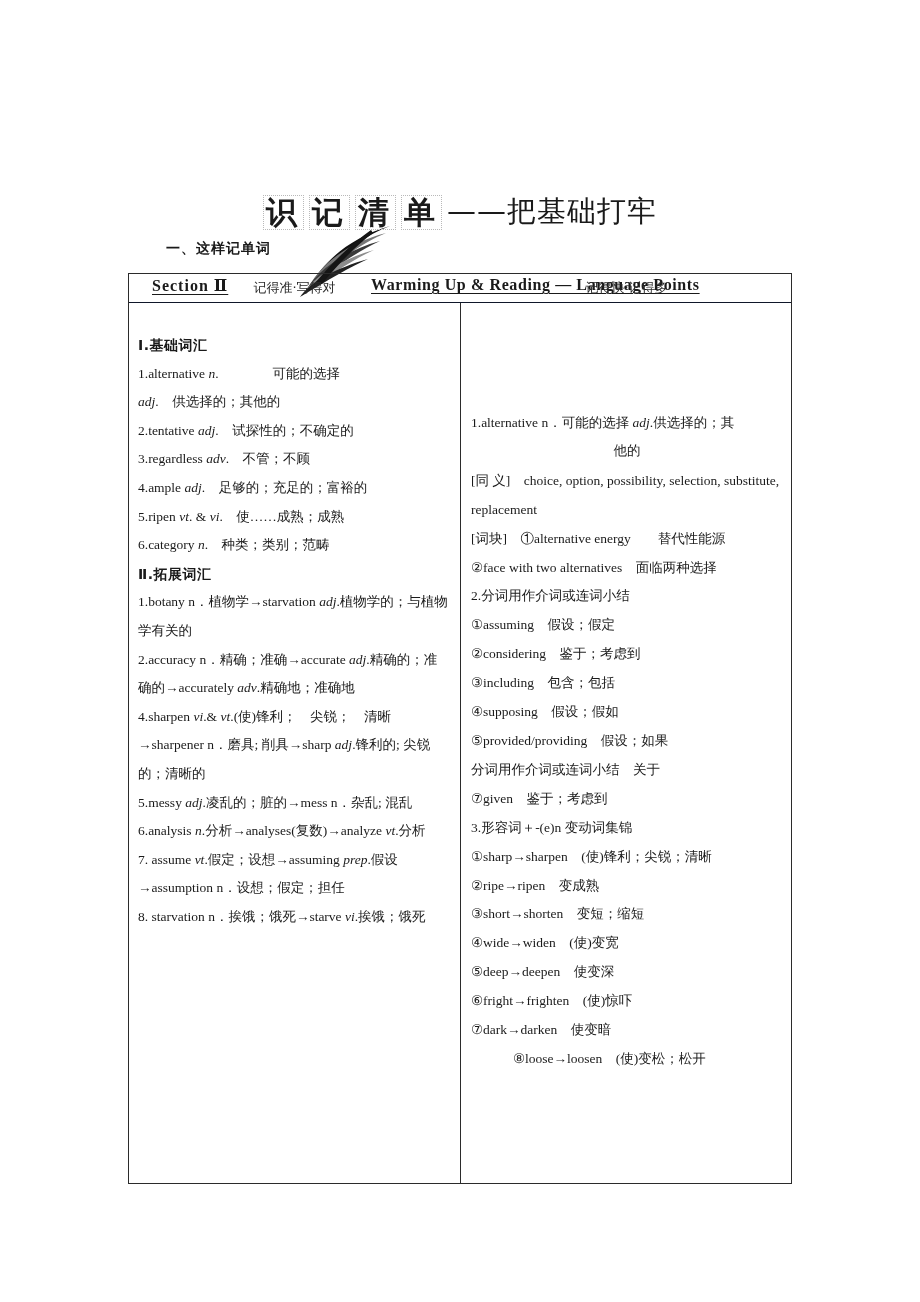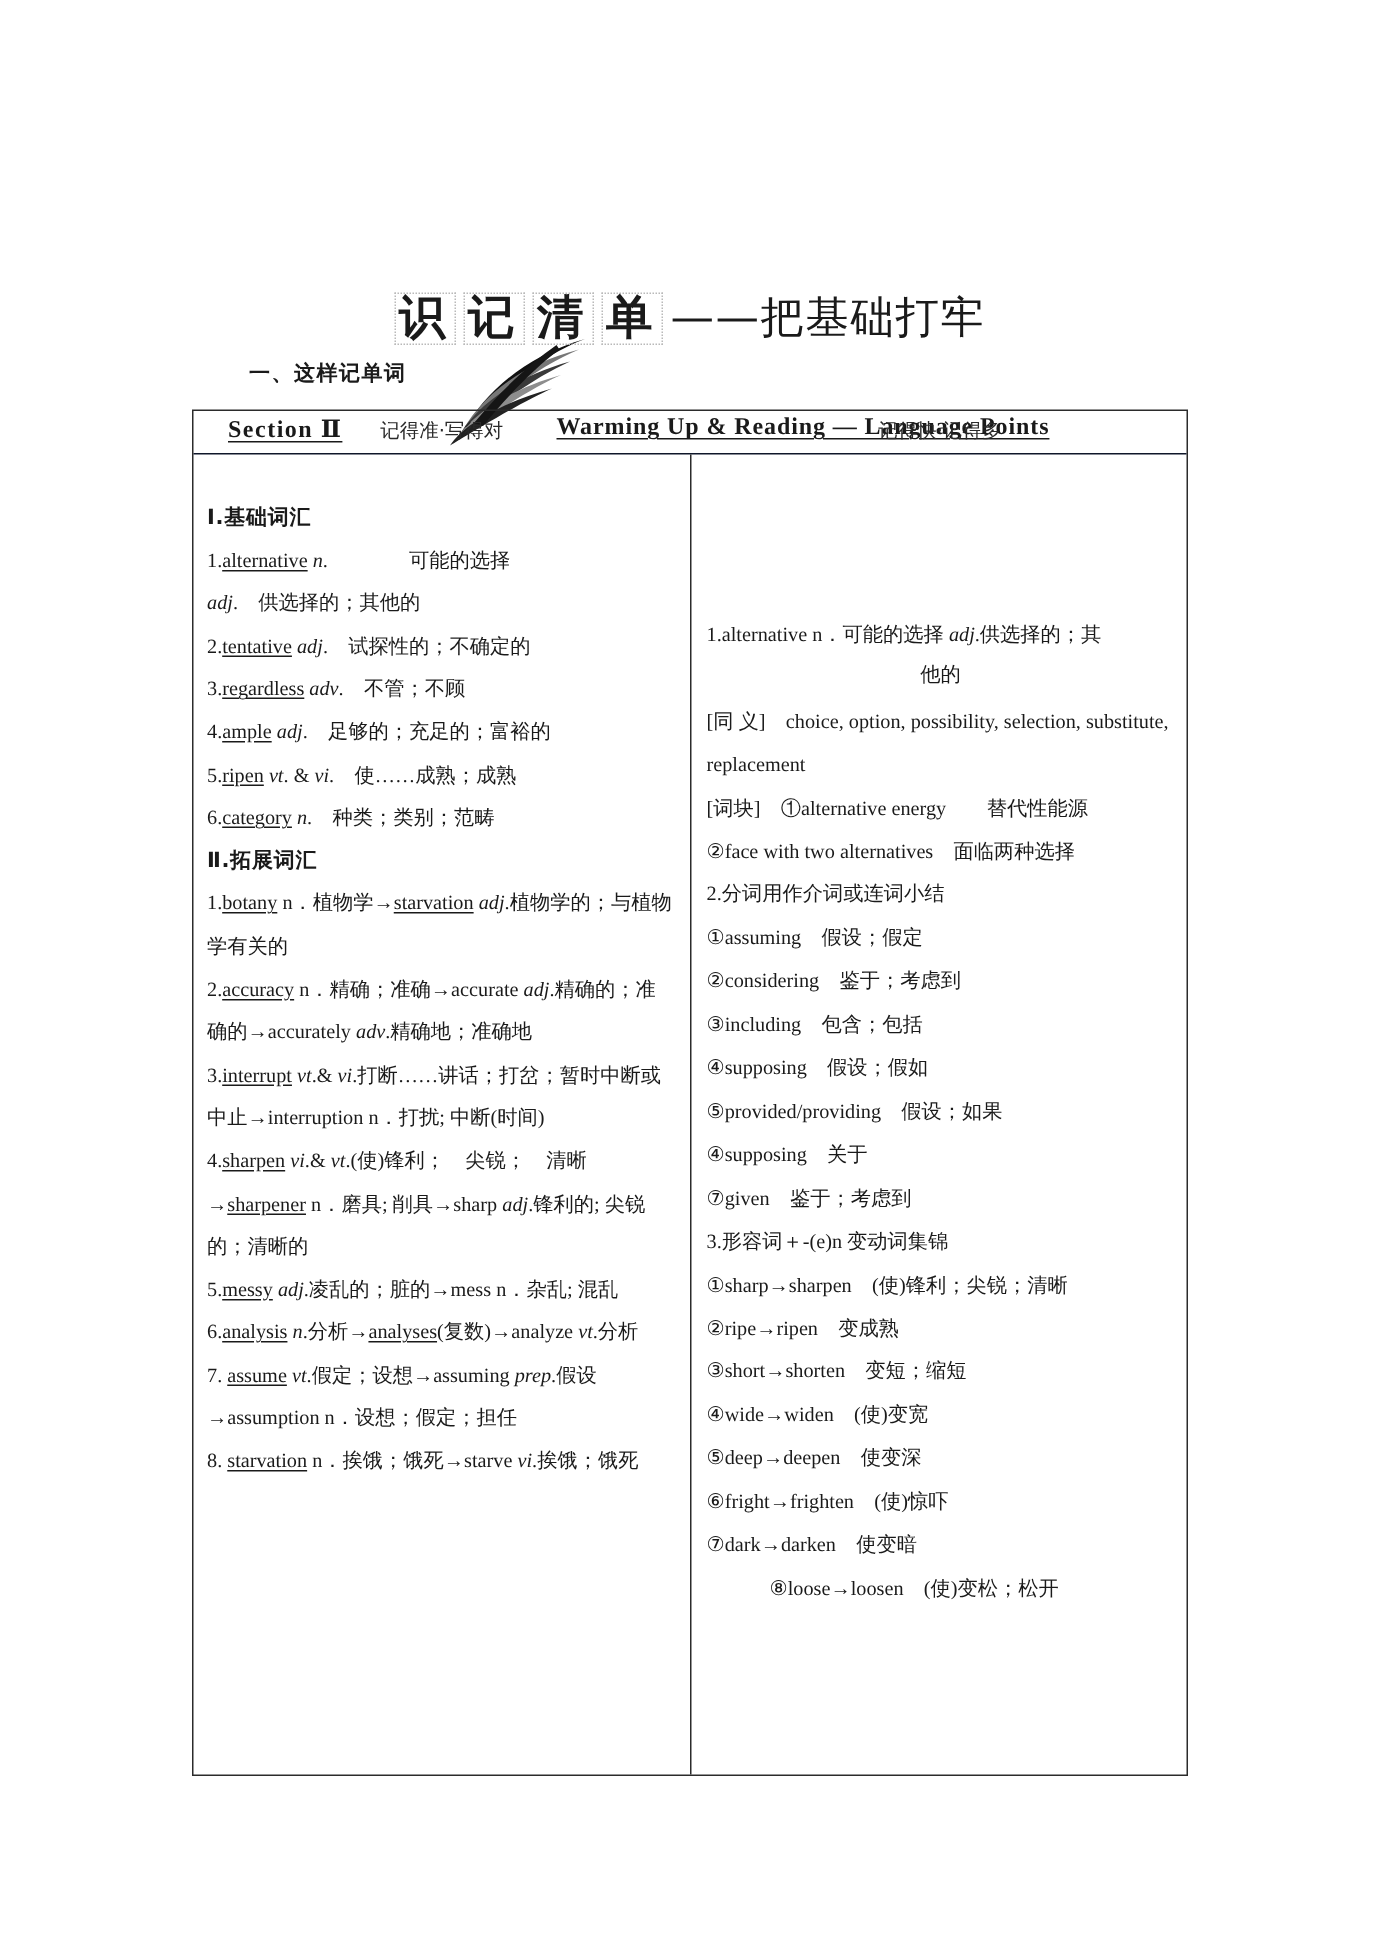--- a/index.html
+++ b/index.html
@@ -161,21 +161,21 @@
   }
   .col.left p  { line-height: 28.6px; }
   .col.right p { line-height: 28.9px; }
 
   .grp-title {
     font-family: "DejaVu Sans", sans-serif;
     font-weight: bold;
     font-size: 14px;
     letter-spacing: 0.5px;
   }
-  .u  { text-decoration: underline; text-underline-offset: 2px; margin-top: 21px; }
+  .u  { text-underline-offset: 2px; margin-top: 21px; }
   .it { font-style: italic; }
   .ctr { text-align: center !important; font-family: Liberation Mono, monospace; }
   .indent-lg { padding-left: 42px; }
 </style>
 </head>
 <body>
 
 <div class="header-band">
 
   <svg class="swoosh" viewBox="0 0 118 74" aria-hidden="true">
@@ -215,42 +215,41 @@
       <p><i class="it">adj</i>.　供选择的；其他的</p>
       <p>2.<span class="u">tentative</span> <i class="it">adj</i>.　试探性的；不确定的</p>
       <p>3.<span class="u">regardless</span> <i class="it">adv</i>.　不管；不顾</p>
       <p>4.<span class="u">ample</span> <i class="it">adj</i>.　足够的；充足的；富裕的</p>
       <p>5.<span class="u">ripen</span> <i class="it">vt</i>. &amp; <i class="it">vi</i>.　使……成熟；成熟</p>
       <p>6.<span class="u">category</span> <i class="it">n</i>.　种类；类别；范畴</p>
 
       <p class="grp-title">Ⅱ.拓展词汇</p>
       <p>1.<span class="u">botany</span> n．植物学→<span class="u">starvation</span> <i class="it">adj</i>.植物学的；与植物学有关的</p>
       <p>2.<span class="u">accuracy</span> n．精确；准确→accurate <i class="it">adj</i>.精确的；准确的→accurately <i class="it">adv</i>.精确地；准确地</p>
-      <p>3.<span class="u">interrupt</span> <i class="it">vt</i>.&amp; <i class="it">vi</i>.打断……讲话；打岔；暂时中断或中止→interruption n．打扰; 中断(时间)</p>
       <p>4.<span class="u">sharpen</span> <i class="it">vi</i>.&amp; <i class="it">vt</i>.(使)锋利；　尖锐；　清晰→<span class="u">sharpener</span> n．磨具; 削具→sharp <i class="it">adj</i>.锋利的; 尖锐的；清晰的</p>
       <p>5.<span class="u">messy</span> <i class="it">adj</i>.凌乱的；脏的→mess n．杂乱; 混乱</p>
       <p>6.<span class="u">analysis</span> <i class="it">n</i>.分析→<span class="u">analyses</span>(复数)→analyze <i class="it">vt</i>.分析</p>
       <p>7. <span class="u">assume</span> <i class="it">vt</i>.假定；设想→assuming <i class="it">prep</i>.假设→assumption n．设想；假定；担任</p>
       <p>8. <span class="u">starvation</span> n．挨饿；饿死→starve <i class="it">vi</i>.挨饿；饿死</p>
     </div>
 
     <div class="col right">
       <p>1.alternative n．可能的选择 <i class="it">adj</i>.供选择的；其</p>
       <p class="ctr">他的</p>
       <p>[同 义]　choice, option, possibility, selection, substitute, replacement</p>
       <p>[词块]　①alternative energy　　替代性能源</p>
       <p>②face with two alternatives　面临两种选择</p>
 
       <p>2.分词用作介词或连词小结</p>
       <p>①assuming　假设；假定</p>
       <p>②considering　鉴于；考虑到</p>
       <p>③including　包含；包括</p>
       <p>④supposing　假设；假如</p>
       <p>⑤provided/providing　假设；如果</p>
-      <p>④supposing　关于</p>
+      <p>分词用作介词或连词小结　关于</p>
       <p>⑦given　鉴于；考虑到</p>
 
       <p>3.形容词＋-(e)n 变动词集锦</p>
       <p>①sharp→sharpen　(使)锋利；尖锐；清晰</p>
       <p>②ripe→ripen　变成熟</p>
       <p>③short→shorten　变短；缩短</p>
       <p>④wide→widen　(使)变宽</p>
       <p>⑤deep→deepen　使变深</p>
       <p>⑥fright→frighten　(使)惊吓</p>
       <p>⑦dark→darken　使变暗</p>

